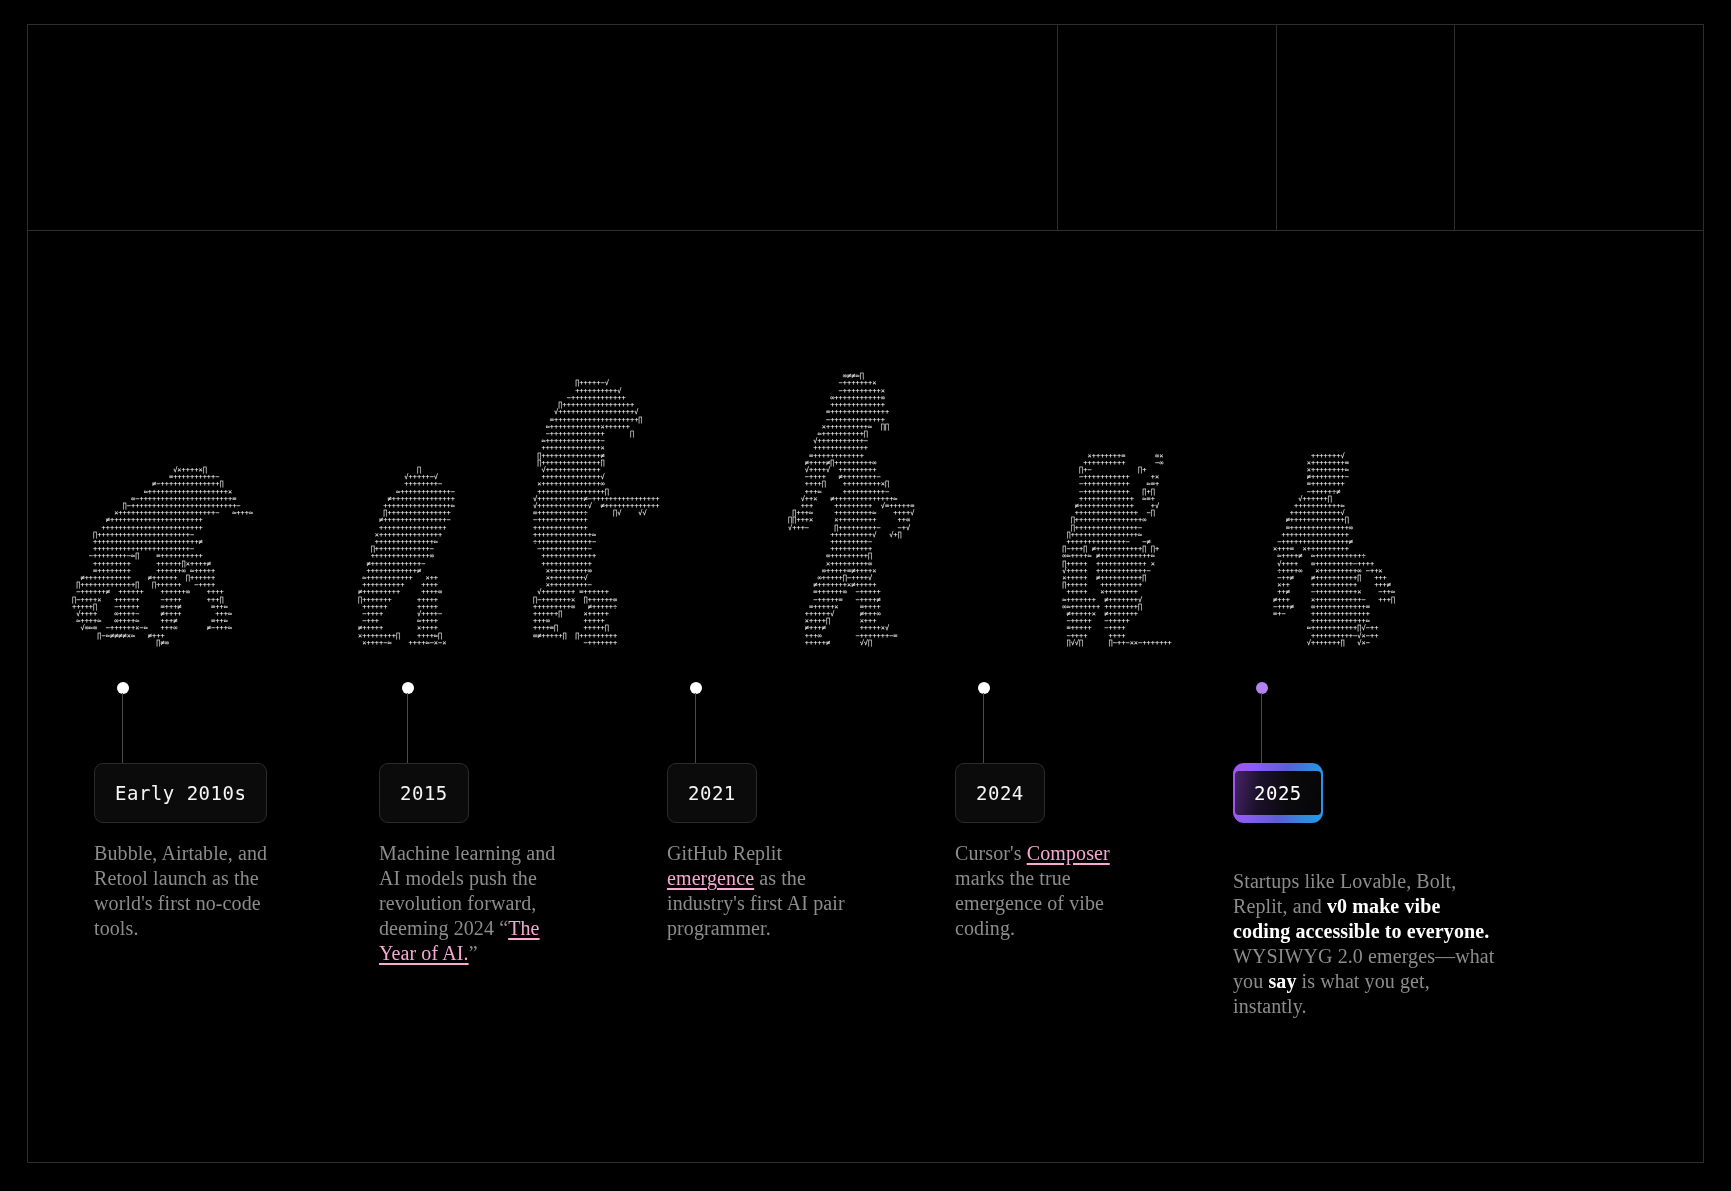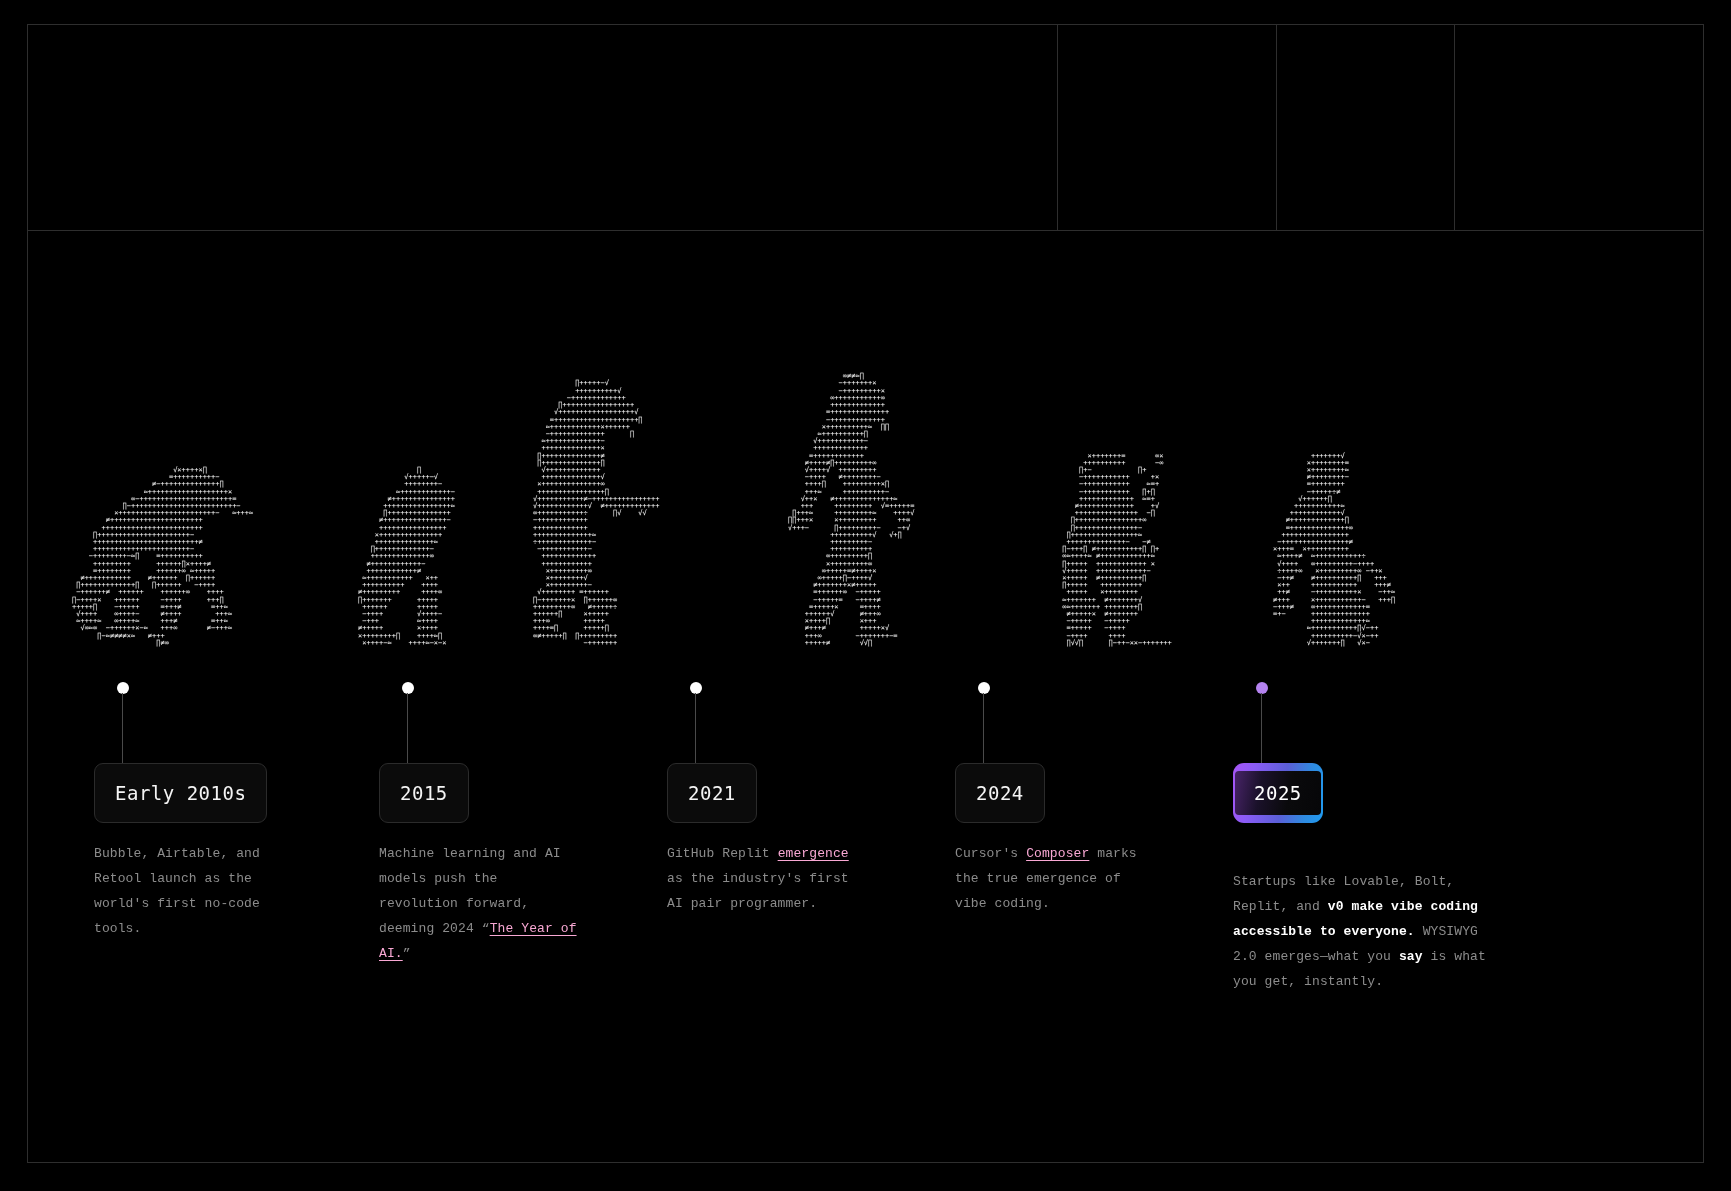--- a/index.html
+++ b/index.html
@@ -171,22 +171,22 @@
     background:
       linear-gradient(100deg, rgba(150,70,220,0.45) 0%, rgba(70,40,120,0.30) 30%, rgba(10,10,12,0.96) 62%, rgba(6,6,8,1) 100%),
       #070708;
     color: #ffffff;
   }
 
   .tl-body {
     position: absolute;
     left: 0;
     top: 192px;
-    font-family: Liberation Mono, monospace;
-    font-size: 13px;
+    font-family: Liberation Serif, serif;
+    font-size: 20px;
     line-height: 25px;
     letter-spacing: 0.1px;
     color: #8c8c8c;
   }
   .tl-item.i4 .tl-body { width: 262px; margin-top: 28px; }
   .tl-item.i0 .tl-body,
   .tl-item.i1 .tl-body,
   .tl-item.i2 .tl-body,
   .tl-item.i3 .tl-body { width: 200px; }
 

